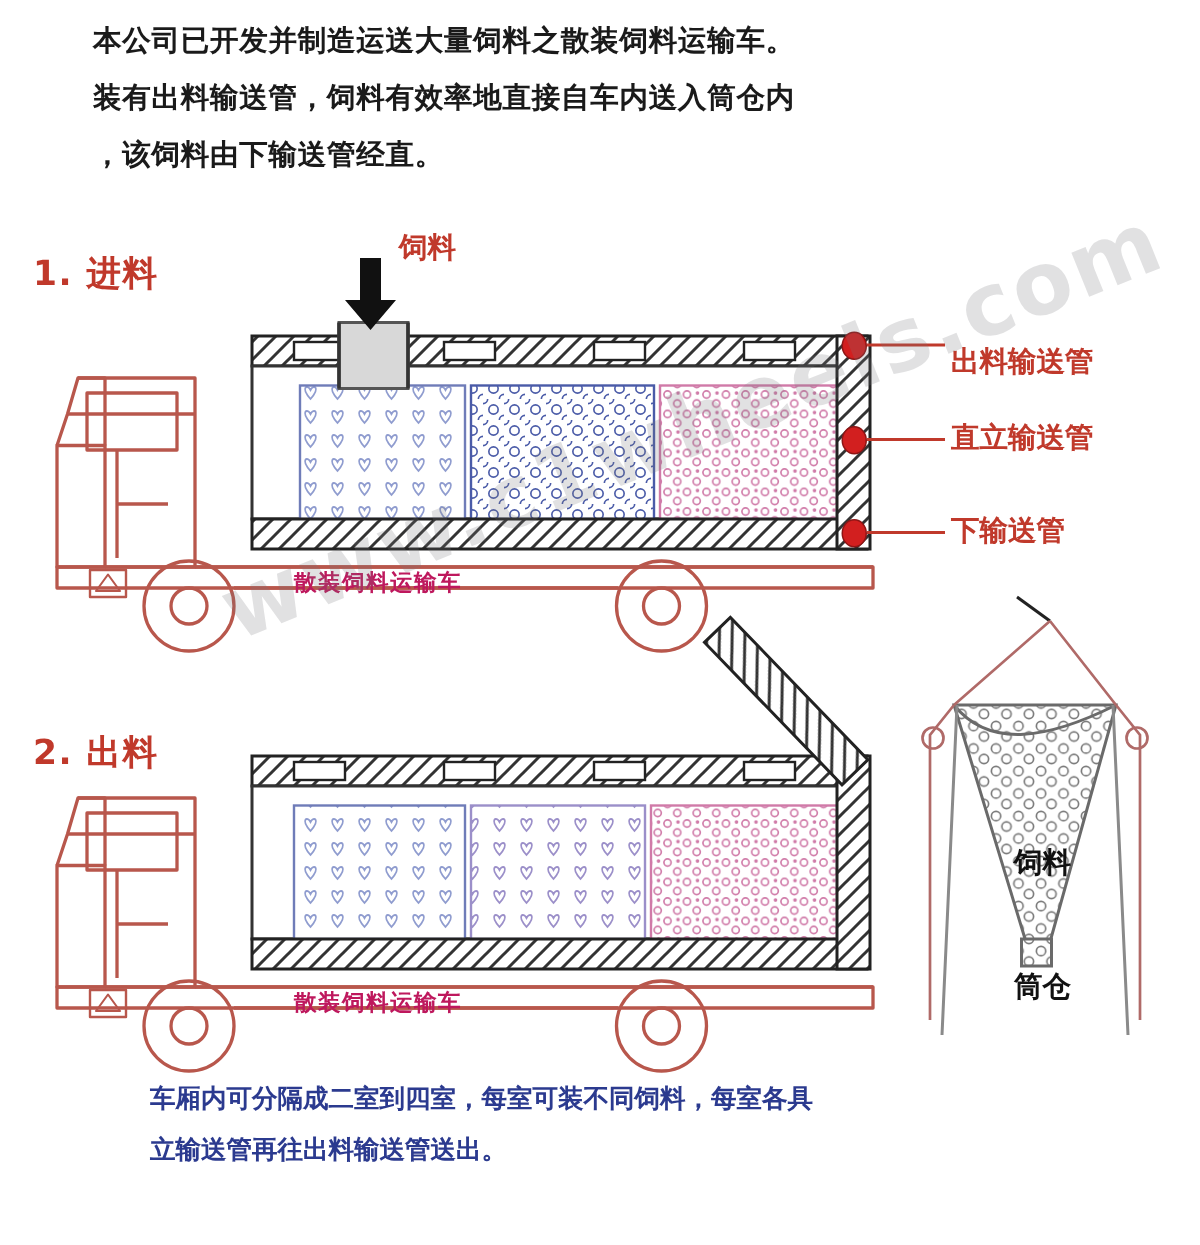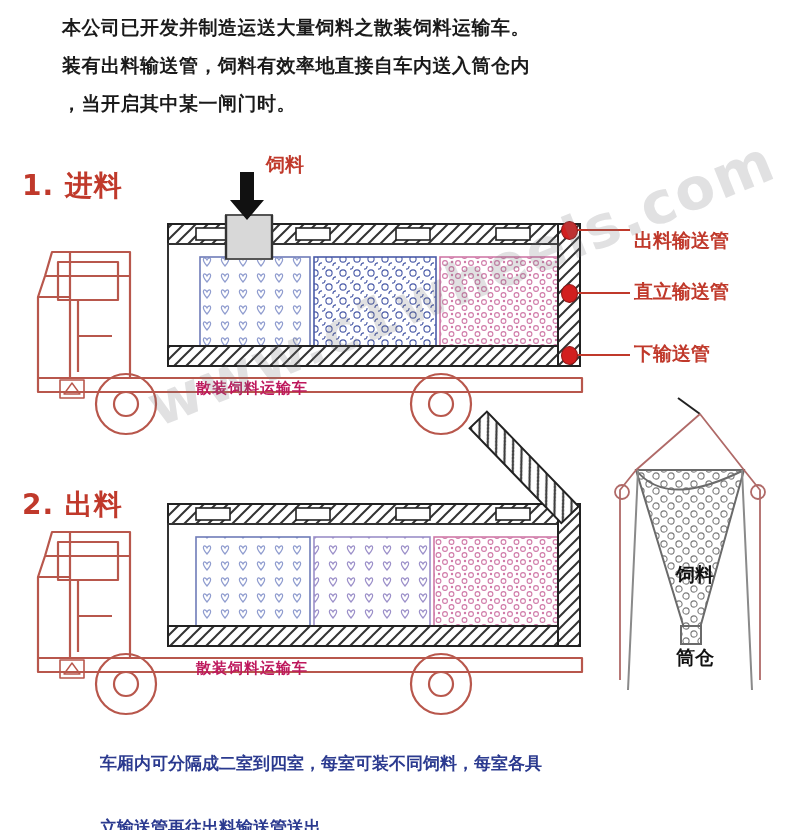--- a/index.html
+++ b/index.html
@@ -31,21 +31,21 @@
     font-weight: bold;
     line-height: 38px;
     letter-spacing: 0.5px;
   }
   .intro div { white-space: nowrap; }
 
   
   .section-label {
     position: absolute;
     color: #c0392b;
-    font-size: 28px;
+    font-size: 23px;
     font-weight: bold;
     letter-spacing: 1px;
   }
   #sec1 { left: 22px; top: 167px; }
   #sec2 { left: 22px; top: 486px; }
 
   
   .callout {
     position: absolute;
     color: #c0392b;
@@ -121,21 +121,21 @@
   .outro {
     position: absolute;
     left: 100px;
     top: 716px;
     width: 650px;
     color: #2b3a8f;
     font-size: 17px;
     font-weight: bold;
     line-height: 34px;
   }
-  .outro div { white-space: nowrap; margin-top: 30px; }
+  .outro div { white-space: nowrap; }
 
   
   #watermark {
     position: absolute;
     left: 130px;
     top: 270px;
     width: 560px;
     text-align: center;
     color: rgba(120,120,125,0.22);
     font-size: 58px;
@@ -302,21 +302,21 @@
     </g>
 
     <g>
       <path d="M240 172 L254 172 L254 200 L264 200 L247 220 L230 200 L240 200 Z" fill="#111"></path>
     </g>
   </svg>
 
   <div class="intro">
     <div>本公司已开发并制造运送大量饲料之散装饲料运输车。</div>
     <div>装有出料输送管，饲料有效率地直接自车内送入筒仓内</div>
-    <div>，当开启其中某一闸门时。</div>
+    <div>，该饲料由下输送管经直。</div>
   </div>
 
   <div class="section-label" id="sec1">1. 进料</div>
   <div class="section-label" id="sec2">2. 出料</div>
 
   <div id="feed-label">饲料</div>
 
   <div class="callout-dot" id="dot1"></div>
   <div class="callout-line" id="col1"></div>
   <div class="callout" id="co1">出料输送管</div>

